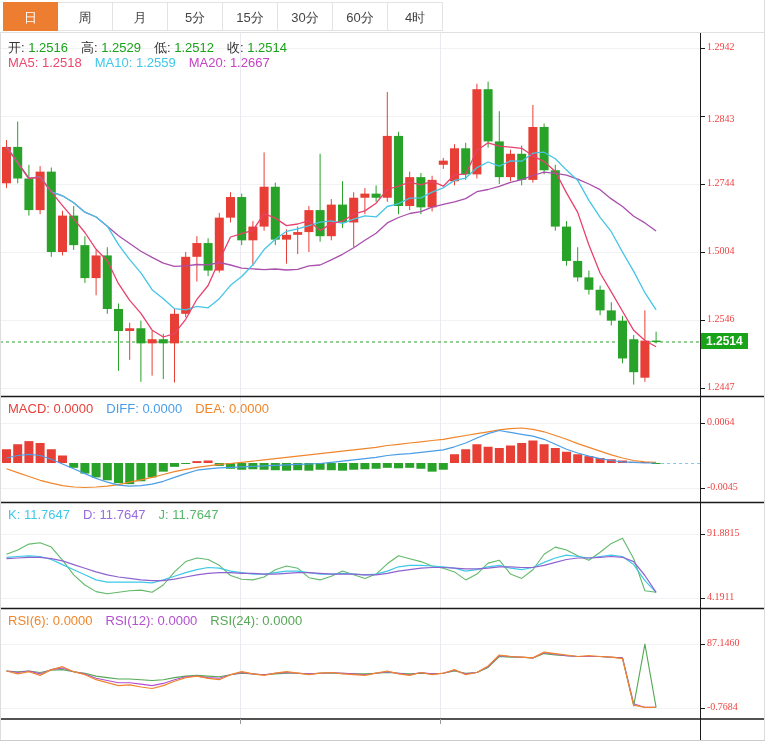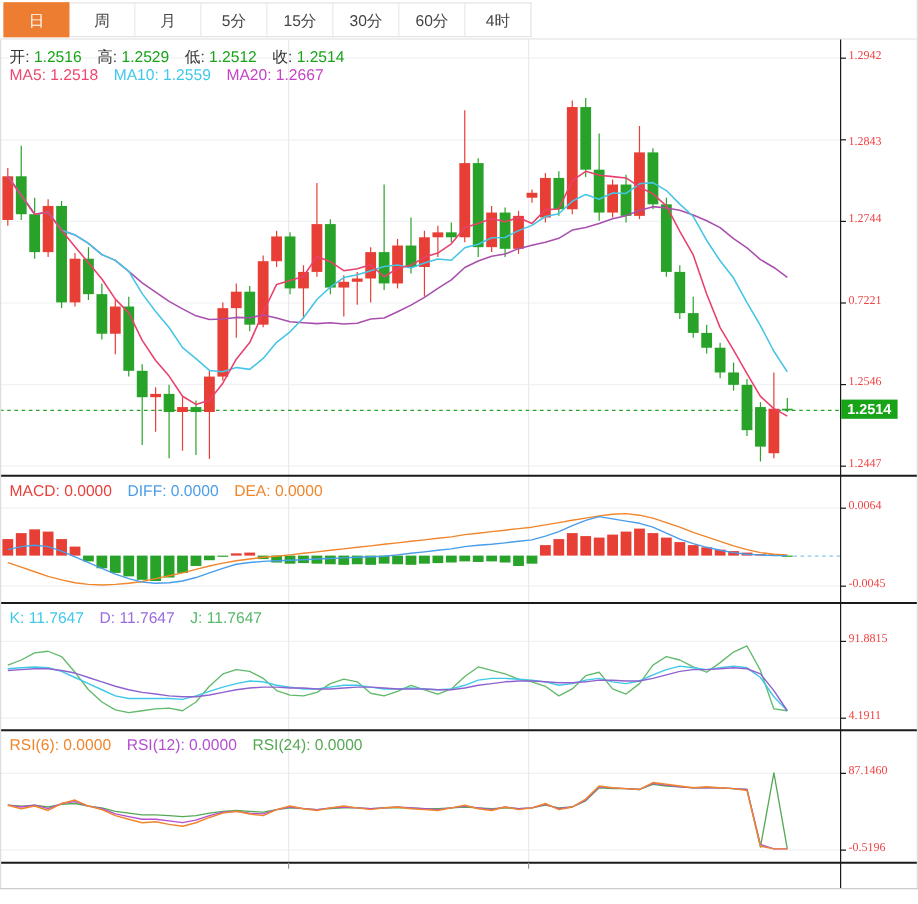--- a/index.html
+++ b/index.html
@@ -266,26 +266,26 @@
     </div>
   <div id="overlays">
       <div class="legend" style="left:8px;top:39px;"><span class="pair"><span style="color: rgb(51, 51, 51);">开: </span><span style="color: rgb(24, 163, 24);">1.2516</span></span><span class="pair"><span style="color: rgb(51, 51, 51);">高: </span><span style="color: rgb(24, 163, 24);">1.2529</span></span><span class="pair"><span style="color: rgb(51, 51, 51);">低: </span><span style="color: rgb(24, 163, 24);">1.2512</span></span><span class="pair"><span style="color: rgb(51, 51, 51);">收: </span><span style="color: rgb(24, 163, 24);">1.2514</span></span></div>
       <div class="legend" style="left:8px;top:55px;"><span class="pair"><span style="color: rgb(239, 71, 109);">MA5: </span><span style="color: rgb(239, 71, 109);">1.2518</span></span><span class="pair"><span style="color: rgb(63, 200, 232);">MA10: </span><span style="color: rgb(63, 200, 232);">1.2559</span></span><span class="pair"><span style="color: rgb(197, 67, 197);">MA20: </span><span style="color: rgb(197, 67, 197);">1.2667</span></span></div>
       <div class="legend" style="left:8px;top:401px;"><span class="pair"><span style="color: rgb(232, 64, 58);">MACD: </span><span style="color: rgb(232, 64, 58);">0.0000</span></span><span class="pair"><span style="color: rgb(74, 157, 232);">DIFF: </span><span style="color: rgb(74, 157, 232);">0.0000</span></span><span class="pair"><span style="color: rgb(240, 134, 44);">DEA: </span><span style="color: rgb(240, 134, 44);">0.0000</span></span></div>
       <div class="legend" style="left:8px;top:507px;"><span class="pair"><span style="color: rgb(63, 200, 232);">K: </span><span style="color: rgb(63, 200, 232);">11.7647</span></span><span class="pair"><span style="color: rgb(154, 106, 224);">D: </span><span style="color: rgb(154, 106, 224);">11.7647</span></span><span class="pair"><span style="color: rgb(85, 184, 106);">J: </span><span style="color: rgb(85, 184, 106);">11.7647</span></span></div>
       <div class="legend" style="left:8px;top:613px;"><span class="pair"><span style="color: rgb(240, 134, 44);">RSI(6): </span><span style="color: rgb(240, 134, 44);">0.0000</span></span><span class="pair"><span style="color: rgb(180, 79, 208);">RSI(12): </span><span style="color: rgb(180, 79, 208);">0.0000</span></span><span class="pair"><span style="color: rgb(85, 168, 85);">RSI(24): </span><span style="color: rgb(85, 168, 85);">0.0000</span></span></div>
       <div class="ylab" style="top:41px;">1.2942</div>
       <div class="ylab" style="top:113px;">1.2843</div>
       <div class="ylab" style="top:177px;">1.2744</div>
-      <div class="ylab" style="top:245px;">0.7221</div>
+      <div class="ylab" style="top:245px;">1.5004</div>
       <div class="ylab" style="top:313px;text-align:center;">1.2546</div>
       <div class="ylab" style="top:381px;">1.2447</div>
       <div class="ylab" style="top:416px;">0.0064</div>
       <div class="ylab" style="top:481px;">-0.0045</div>
       <div class="ylab" style="top:527px;">91.8815</div>
       <div class="ylab" style="top:591px;">4.1911</div>
       <div class="ylab" style="top:637px;">87.1460</div>
-      <div class="ylab" style="top:701px;">-0.5196</div>
+      <div class="ylab" style="top:701px;">-0.7684</div>
       <div class="ptag" style="top:333.479797979797px;background:#18a318;">1.2514</div>
       <div class="xlab" style="left:220px;top:724px;">2月</div>
       <div class="xlab" style="left:420px;top:724px;">3月</div>
     </div>
 </div>
 
 </body></html>

